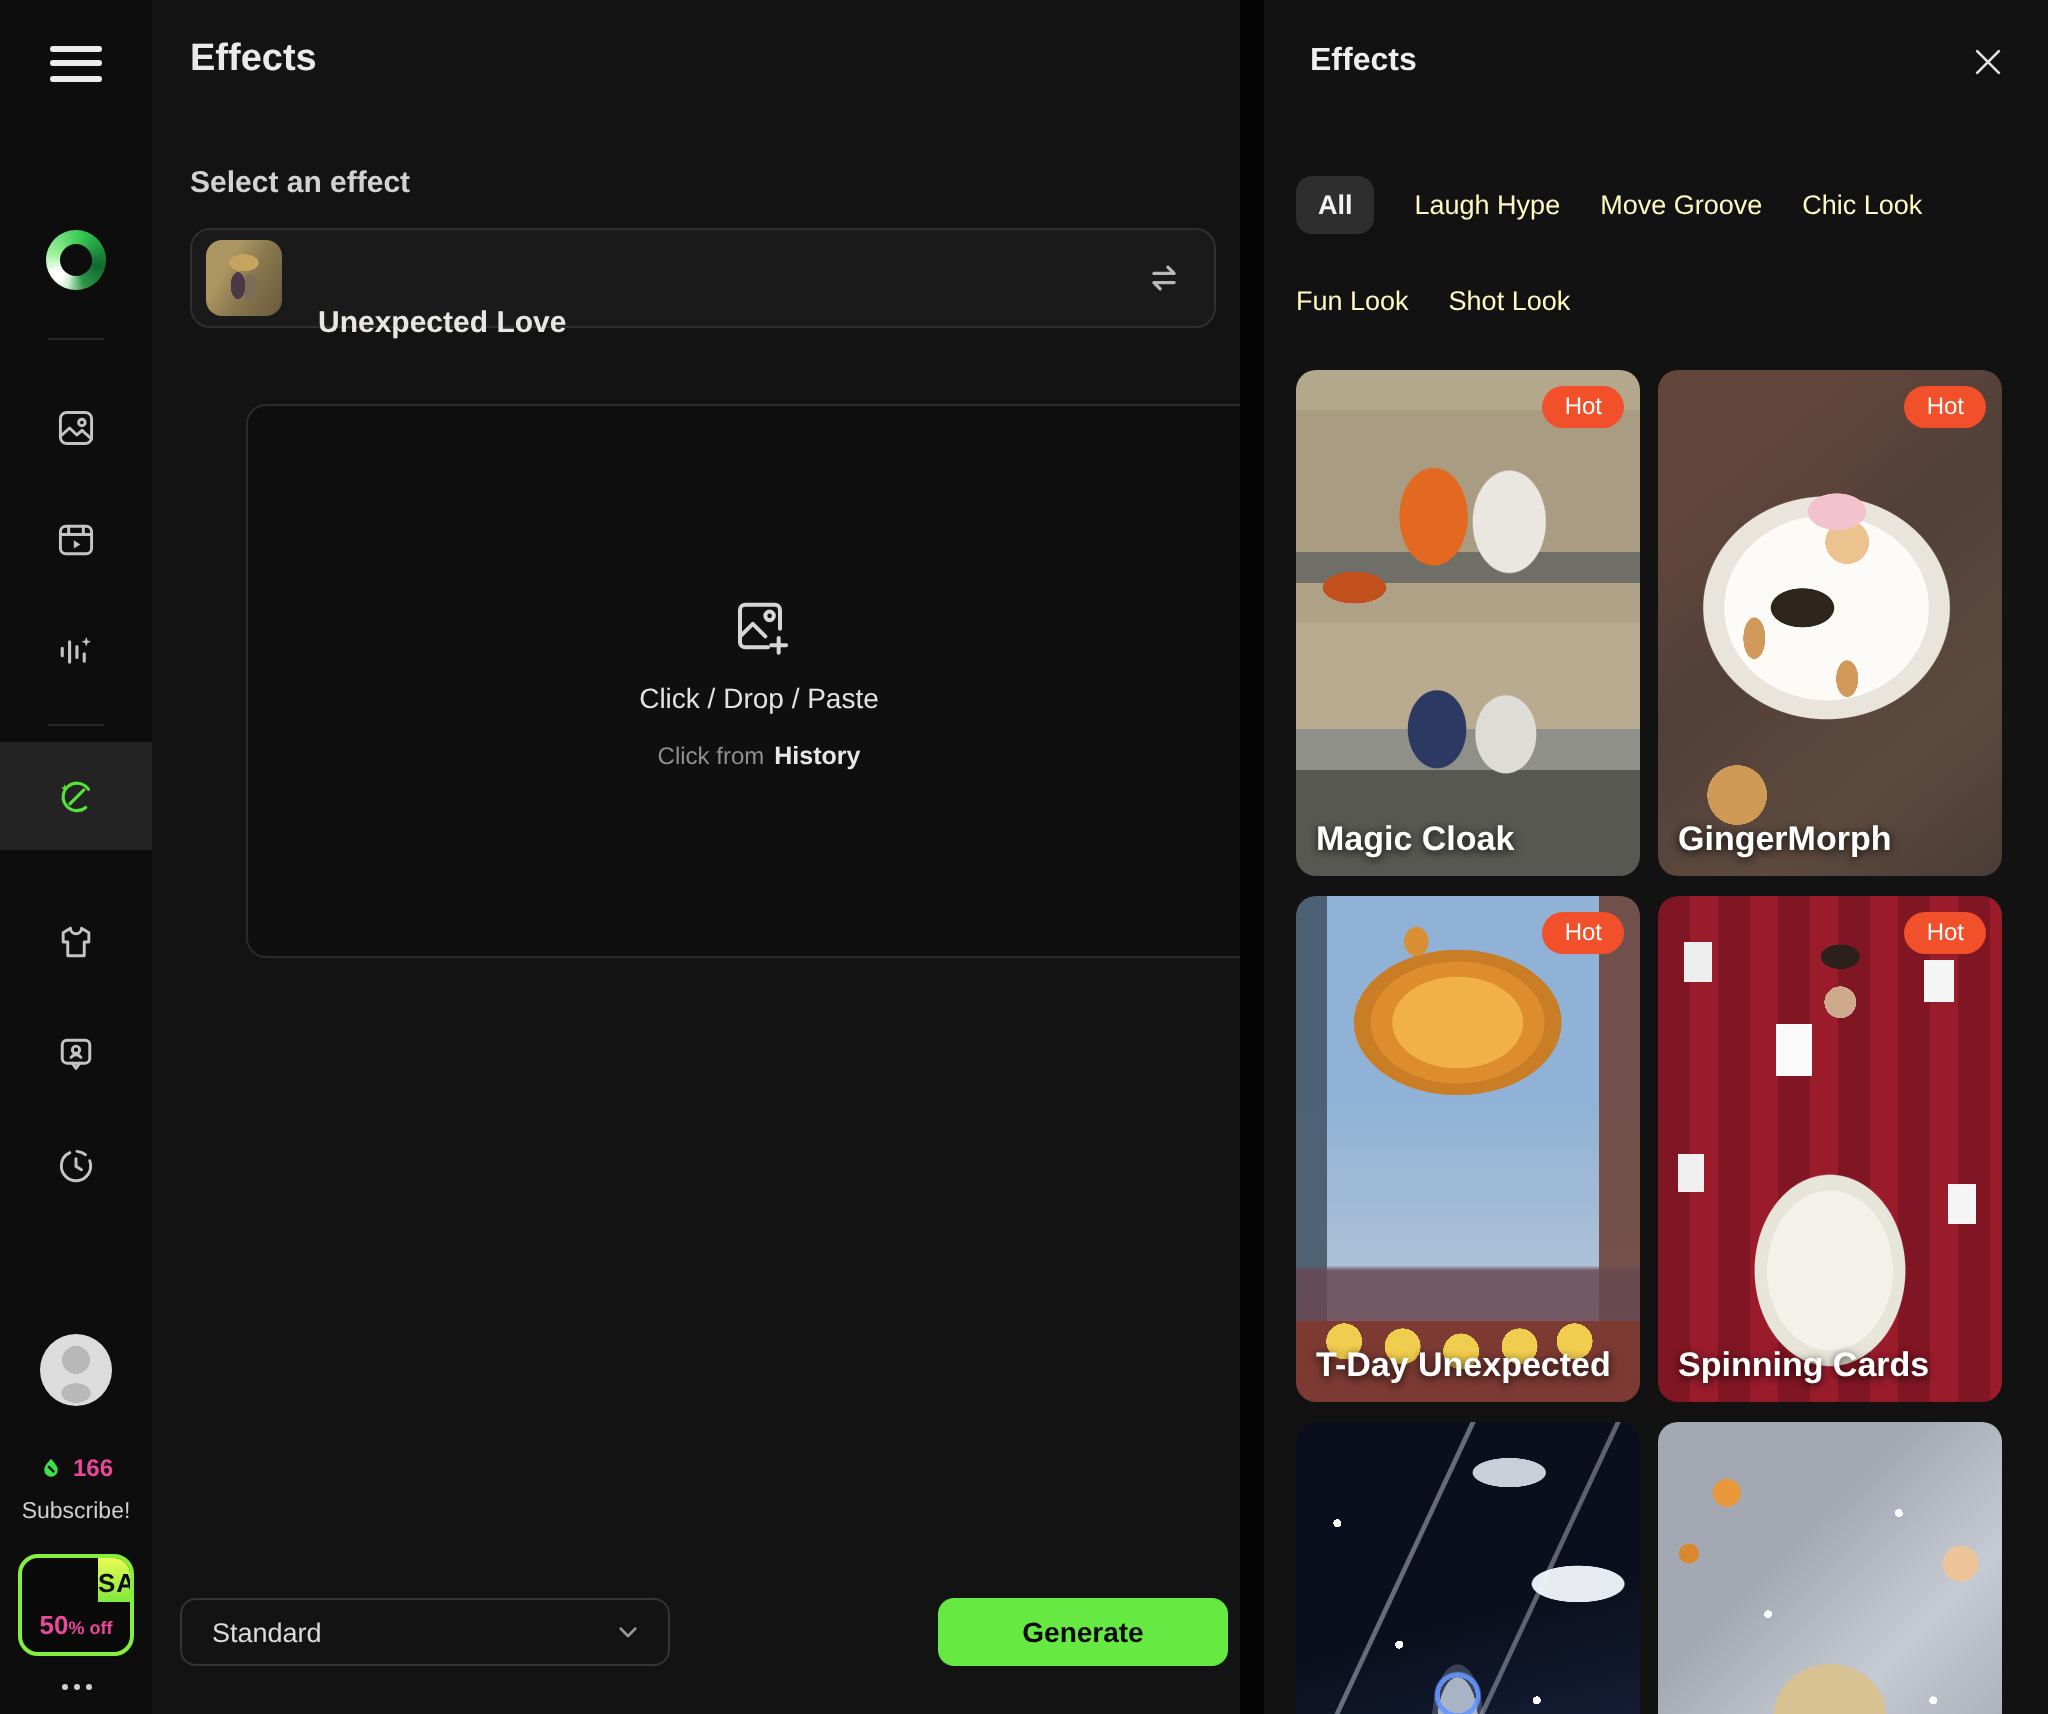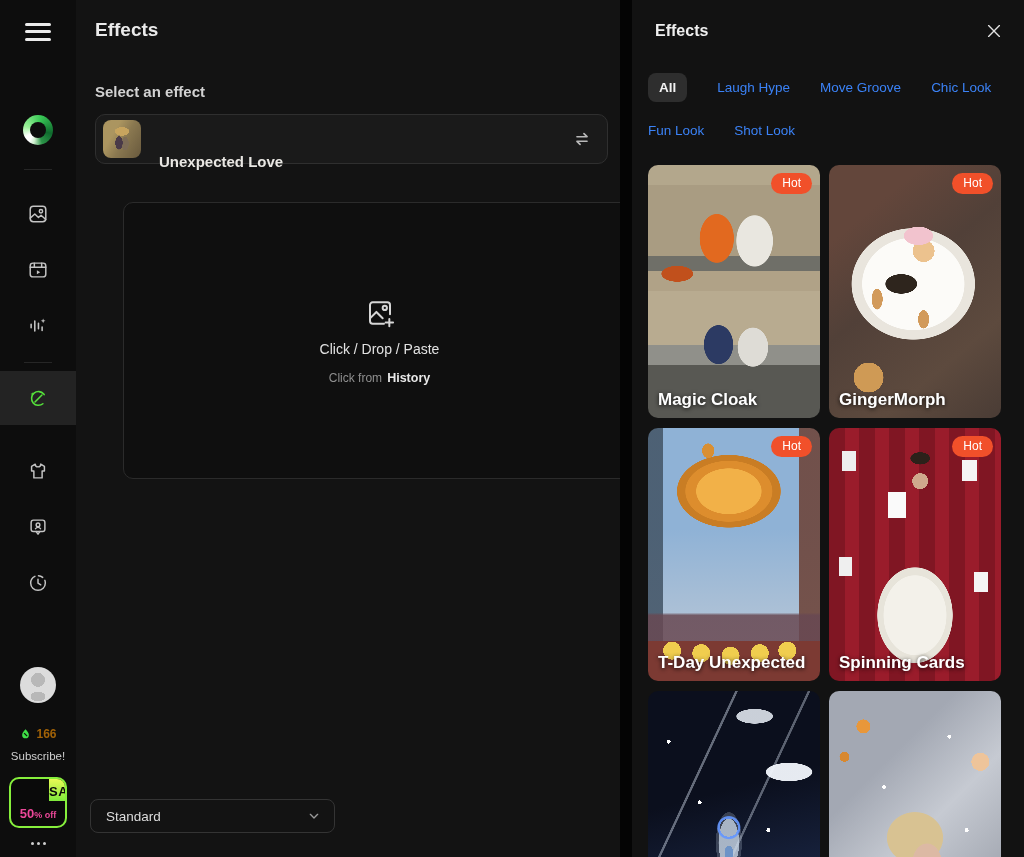--- a/index.html
+++ b/index.html
@@ -17,21 +17,21 @@
   .logo-ring i { width:16px; height:16px; border-radius:50%; background:#0d0d0d; }
   .side-div { width:28px; height:1px; background:#262626; margin:24px 0 0 0; }
   .nav-ic { margin-top:32px; width:24px; height:24px; display:flex; align-items:center; justify-content:center; cursor:pointer; }
   .nav-ic svg { width:22px; height:22px; }
   .active-item { margin-top:8px; width:76px; height:54px; background:#232323; display:flex; align-items:center; justify-content:center; cursor:pointer; }
   .bottom-group { margin-top:auto; display:flex; flex-direction:column; align-items:center; padding-bottom:12px; }
   .avatar { width:36px; height:36px; border-radius:50%; cursor:pointer;
     background: radial-gradient(circle 7px at 50% 36%, #b8b8b8 0 99%, transparent 100%),
                 radial-gradient(ellipse 12px 8px at 50% 82%, #b8b8b8 0 60%, transparent 62%),
                 #dcdcdc; }
-  .credits { margin-top:24px; display:flex; align-items:center; gap:4px; color:#a16207; font-size:12px; font-weight:bold; }
+  .credits { margin-top:24px; display:flex; align-items:center; gap:4px; color:#ec4899; font-size:12px; font-weight:bold; }
   .subscribe { margin-top:9px; color:#cfcfcf; font-size:11.5px; cursor:pointer; }
   .sale-badge { margin-top:15px; width:58px; border:2px solid #86ef3c; border-radius:10px; overflow:hidden; cursor:pointer; background:#0a0a0a; }
   .sale-top { background:linear-gradient(180deg,#eafb55,#7fe93c); color:#0a0a0a; font-size:13px; font-weight:900; text-align:center; padding:5px 0 2px; letter-spacing:.5px;margin-left:38px; }
   .sale-bottom { color:#ec4899; text-align:center; padding:3px 0 4px; font-weight:bold; }
   .sale-bottom .amt { font-size:13px; }
   .sale-bottom .sfx { font-size:9px; }
   .more-dots { margin-top:14px; display:flex; gap:3px; cursor:pointer; }
   .more-dots i { width:3px; height:3px; border-radius:50%; background:#cfcfcf; }
 
   
@@ -58,22 +58,22 @@
     display:flex; align-items:center; justify-content:space-between; padding:0 12px 0 15px; cursor:pointer; }
   .quality-select span { color:#dcdcdc; font-size:13.5px; }
   .generate-btn { width:145px; height:34px; border:none; border-radius:8px; background:#67e944; color:#0b0b0b;
     font-size:14px; font-weight:bold; font-family:"Liberation Sans",sans-serif; cursor:pointer; }
 
   
   .panel { flex:1; height:100%; background:#121212; border-left:12px solid #040404; position:relative; overflow:hidden; padding:21px 0 0 16px; }
   .panel-head { display:flex; align-items:center; justify-content:space-between; padding-right:20px; }
   .panel-title { color:#efefef; font-size:16px; font-weight:bold; margin-left:7px; }
   .close-btn { width:20px; height:20px; cursor:pointer; }
-  .tabs { margin-top:32px; width:352px; display:flex; flex-wrap:wrap; column-gap:30px; row-gap:15px; align-items:center; }
-  .tab { color:#3b82f6; font-size:13.5px; cursor:pointer; padding:6px 0; }
+  .tabs { margin-top:47px; width:352px; display:flex; flex-wrap:wrap; column-gap:30px; row-gap:15px; align-items:center;gap:20px; }
+  .tab { color:#fef9c3; font-size:13.5px; cursor:pointer; padding:6px 0; }
   .tab.active { background:#2e2e2e; border-radius:8px; padding:7px 11px; font-weight:bold; color:#f2f2f2; }
   .grid { margin-top:21px; width:353px; display:grid; grid-template-columns:172px 172px; column-gap:9px; row-gap:10px; }
   .card { position:relative; height:253px; border-radius:10px; overflow:hidden; cursor:pointer; background:#222; }
   .card.partial { height:253px; }
   .badge { position:absolute; top:8px; right:8px; background:#f1502a; color:#fff; font-size:12px; padding:3px 11px 4px; border-radius:13px; }
   .card-label { position:absolute; left:10px; bottom:8px; color:#fff; font-size:17px; font-weight:bold; text-shadow:0 1px 4px rgba(0,0,0,.85); }
 
   
   .art-magic-cloak { background-image:
     radial-gradient(ellipse 26px 13px at 17% 43%, #c1501c 0 60%, transparent 62%),
@@ -250,20 +250,21 @@
       </div>
     </div>
 
     <div class="bottom-bar">
       <div class="quality-select">
         <span>Standard</span>
         <svg width="16" height="16" viewBox="0 0 24 24" fill="none" stroke="#9a9a9a" stroke-width="2" stroke-linecap="round" stroke-linejoin="round">
           <path d="M6.5 9.5l5.5 5.5 5.5-5.5"></path>
         </svg>
       </div>
+      <button class="generate-btn">Generate</button>
     </div>
   </div>
 
   <div class="panel">
     <div class="panel-head">
       <div class="panel-title">Effects</div>
       <svg class="close-btn" viewBox="0 0 24 24" fill="none" stroke="#e2e2e2" stroke-width="1.6" stroke-linecap="round">
         <path d="M5.5 5.5l13 13M18.5 5.5l-13 13"></path>
       </svg>
     </div>

